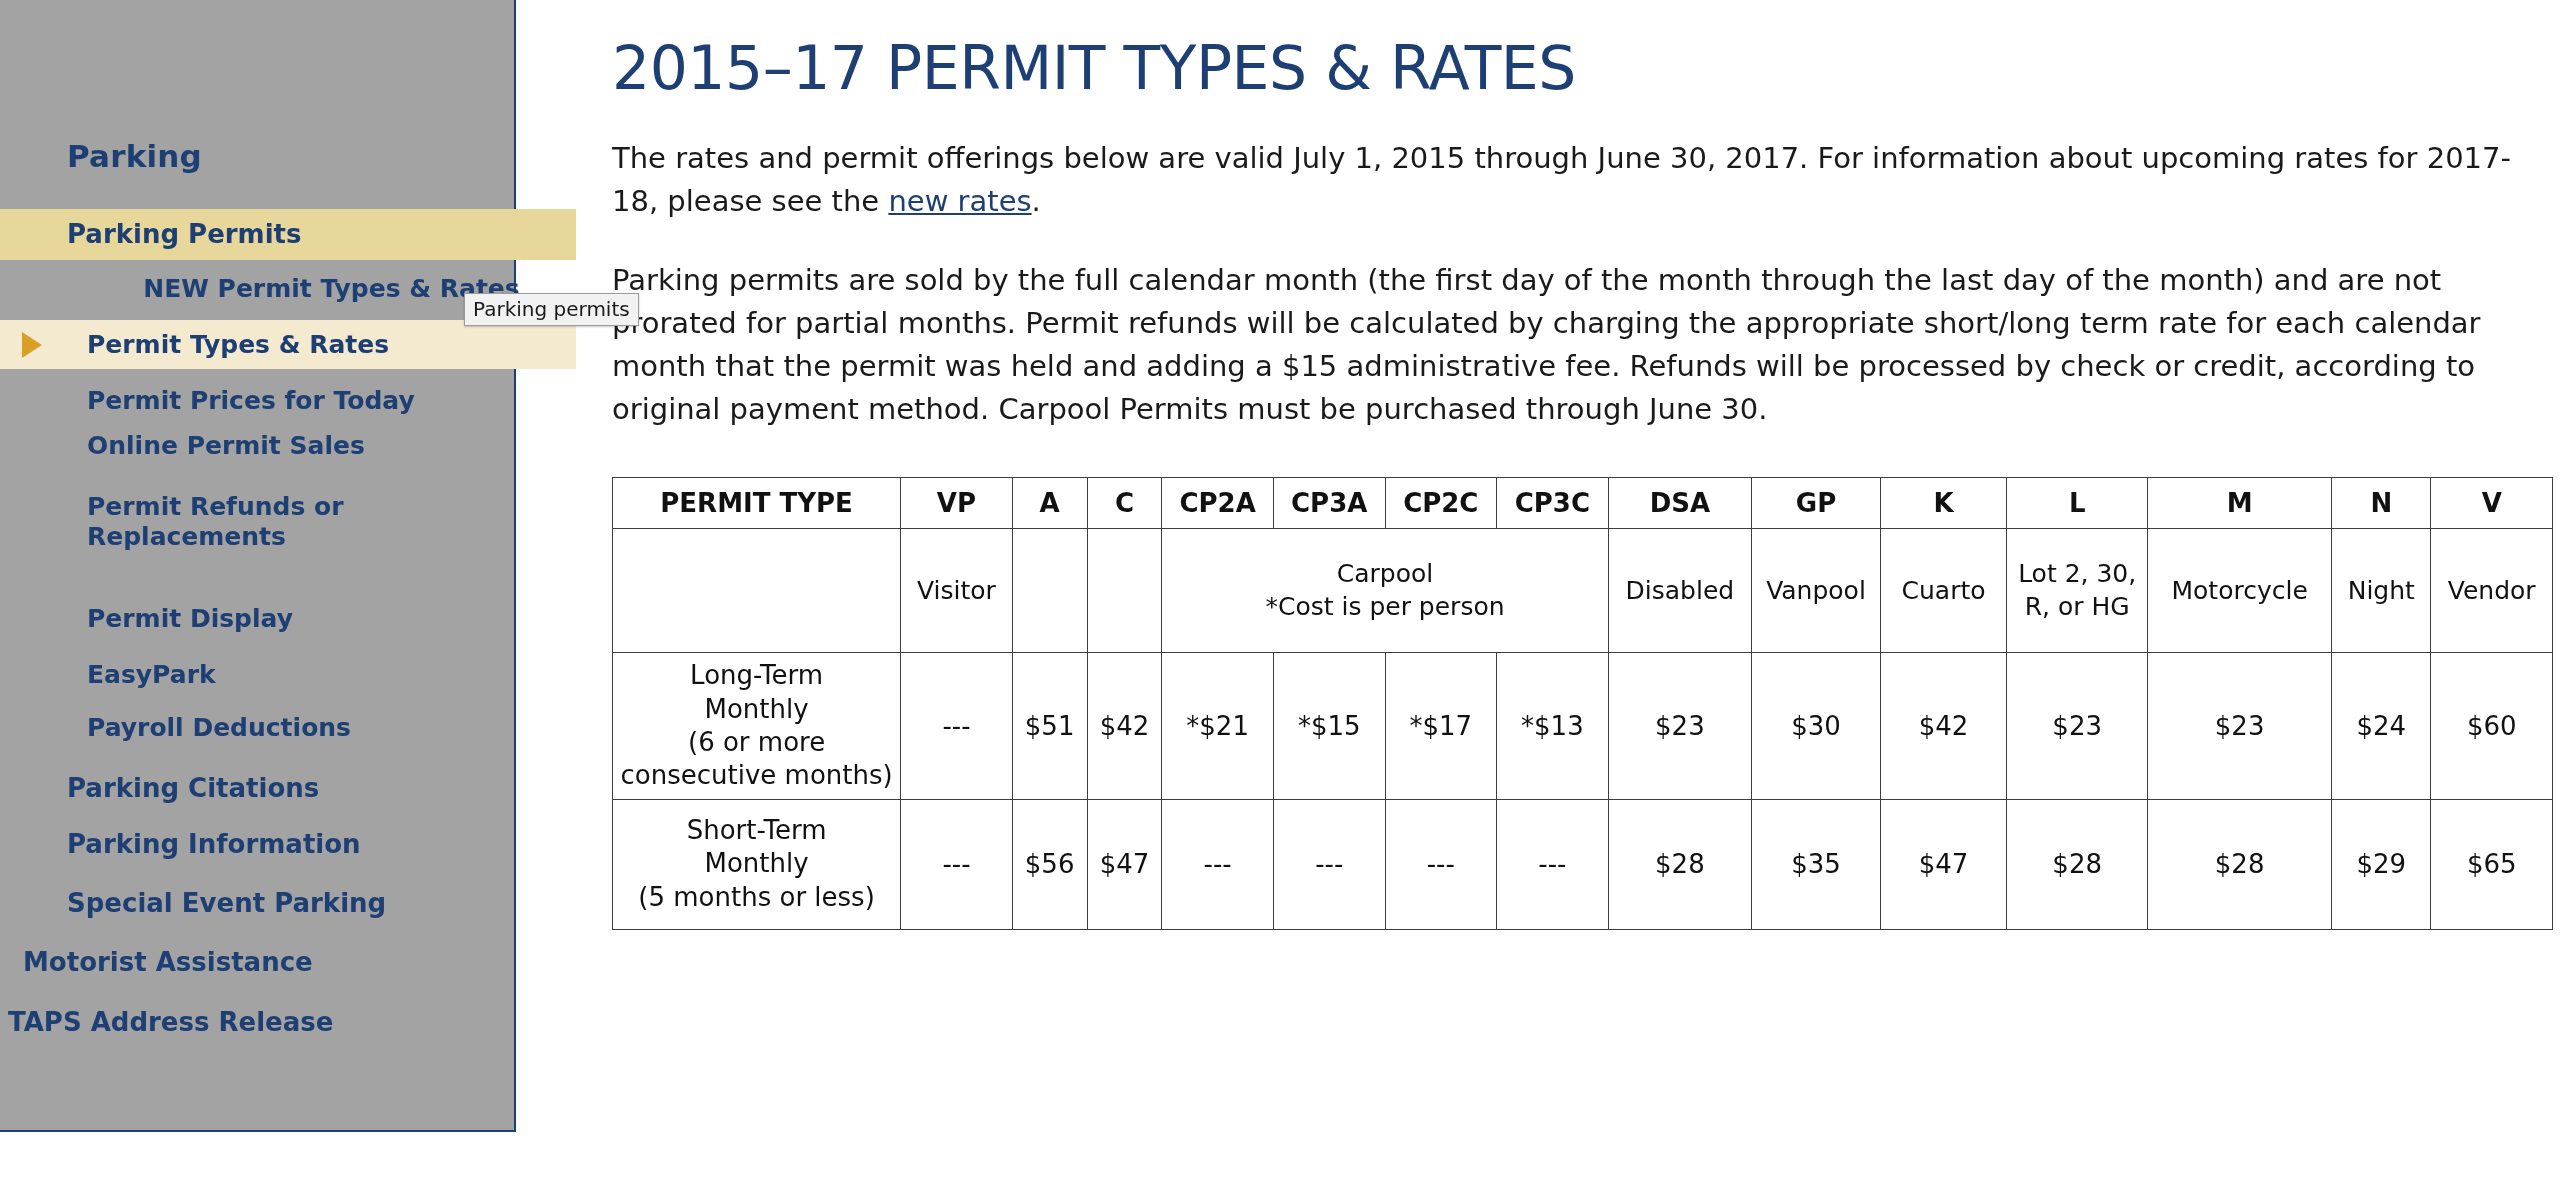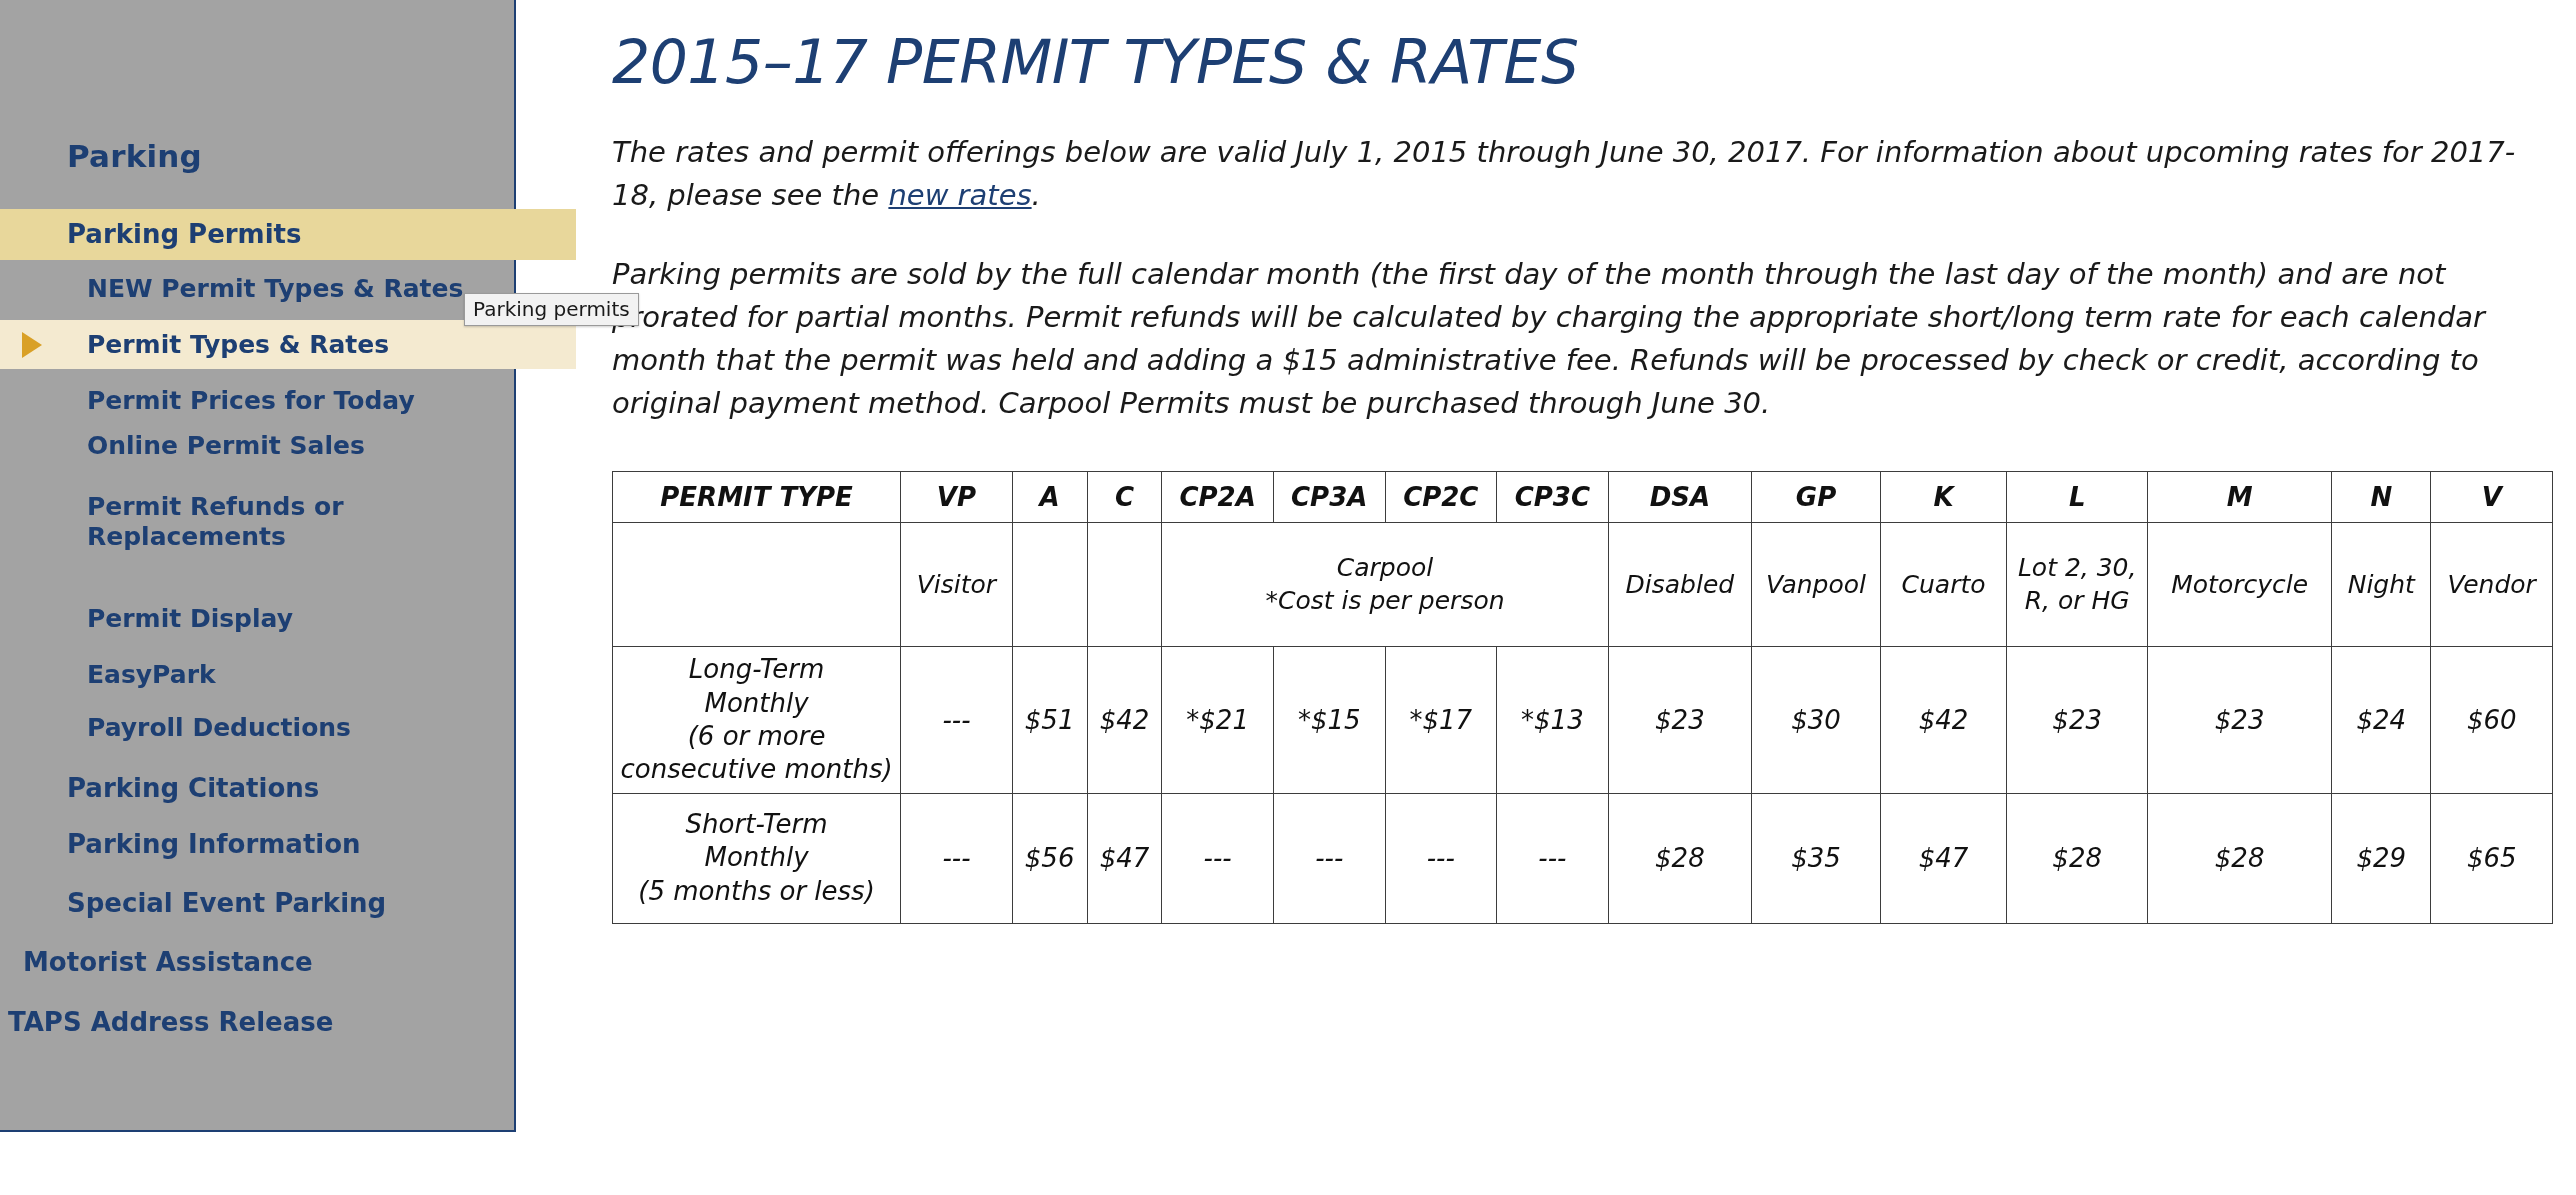--- a/index.html
+++ b/index.html
@@ -90,24 +90,23 @@
     font-family: "DejaVu Sans", sans-serif;
     z-index: 20;
     box-shadow: 0 1px 2px rgba(0,0,0,0.20);
     white-space: nowrap;
   }
 
   
   #main {
     position: absolute;
     left: 612px;
-    top: 9px;
+    top: 15px;
     right: 0;
     padding-top: 12px;
-    font-style: italic;
   }
   #page-title {
     font-family: "DejaVu Sans", sans-serif;
     font-size: 60px;
     color: #1d3f73;
     font-weight: normal;
     letter-spacing: -0.5px;
     margin: 0;
     padding-top: 8px;
     line-height: 1.1;
@@ -174,21 +173,21 @@
 
 <div id="page">
 
   <div id="sidebar">
     <div id="sidebar-title">Parking</div>
 
     <div class="nav-item nav-top nav-highlight" style="top:209px;height:51px;line-height:51px;">
       <span>Parking Permits</span>
     </div>
 
-    <div class="nav-item nav-sub" style="top:265px;height:47px;line-height:47px;">
+    <div class="nav-item nav-sub" style="top:265px;height:47px;line-height:47px;text-align:center;">
       <span>NEW Permit Types &amp; Rates</span>
     </div>
 
     <div class="nav-item nav-sub nav-selected" style="top:320px;height:49px;line-height:49px;">
       <span class="nav-arrow"></span>
       <span>Permit Types &amp; Rates</span>
     </div>
 
     <div class="nav-item nav-sub" style="top:377px;height:47px;line-height:47px;">
       <span>Permit Prices for Today</span>

